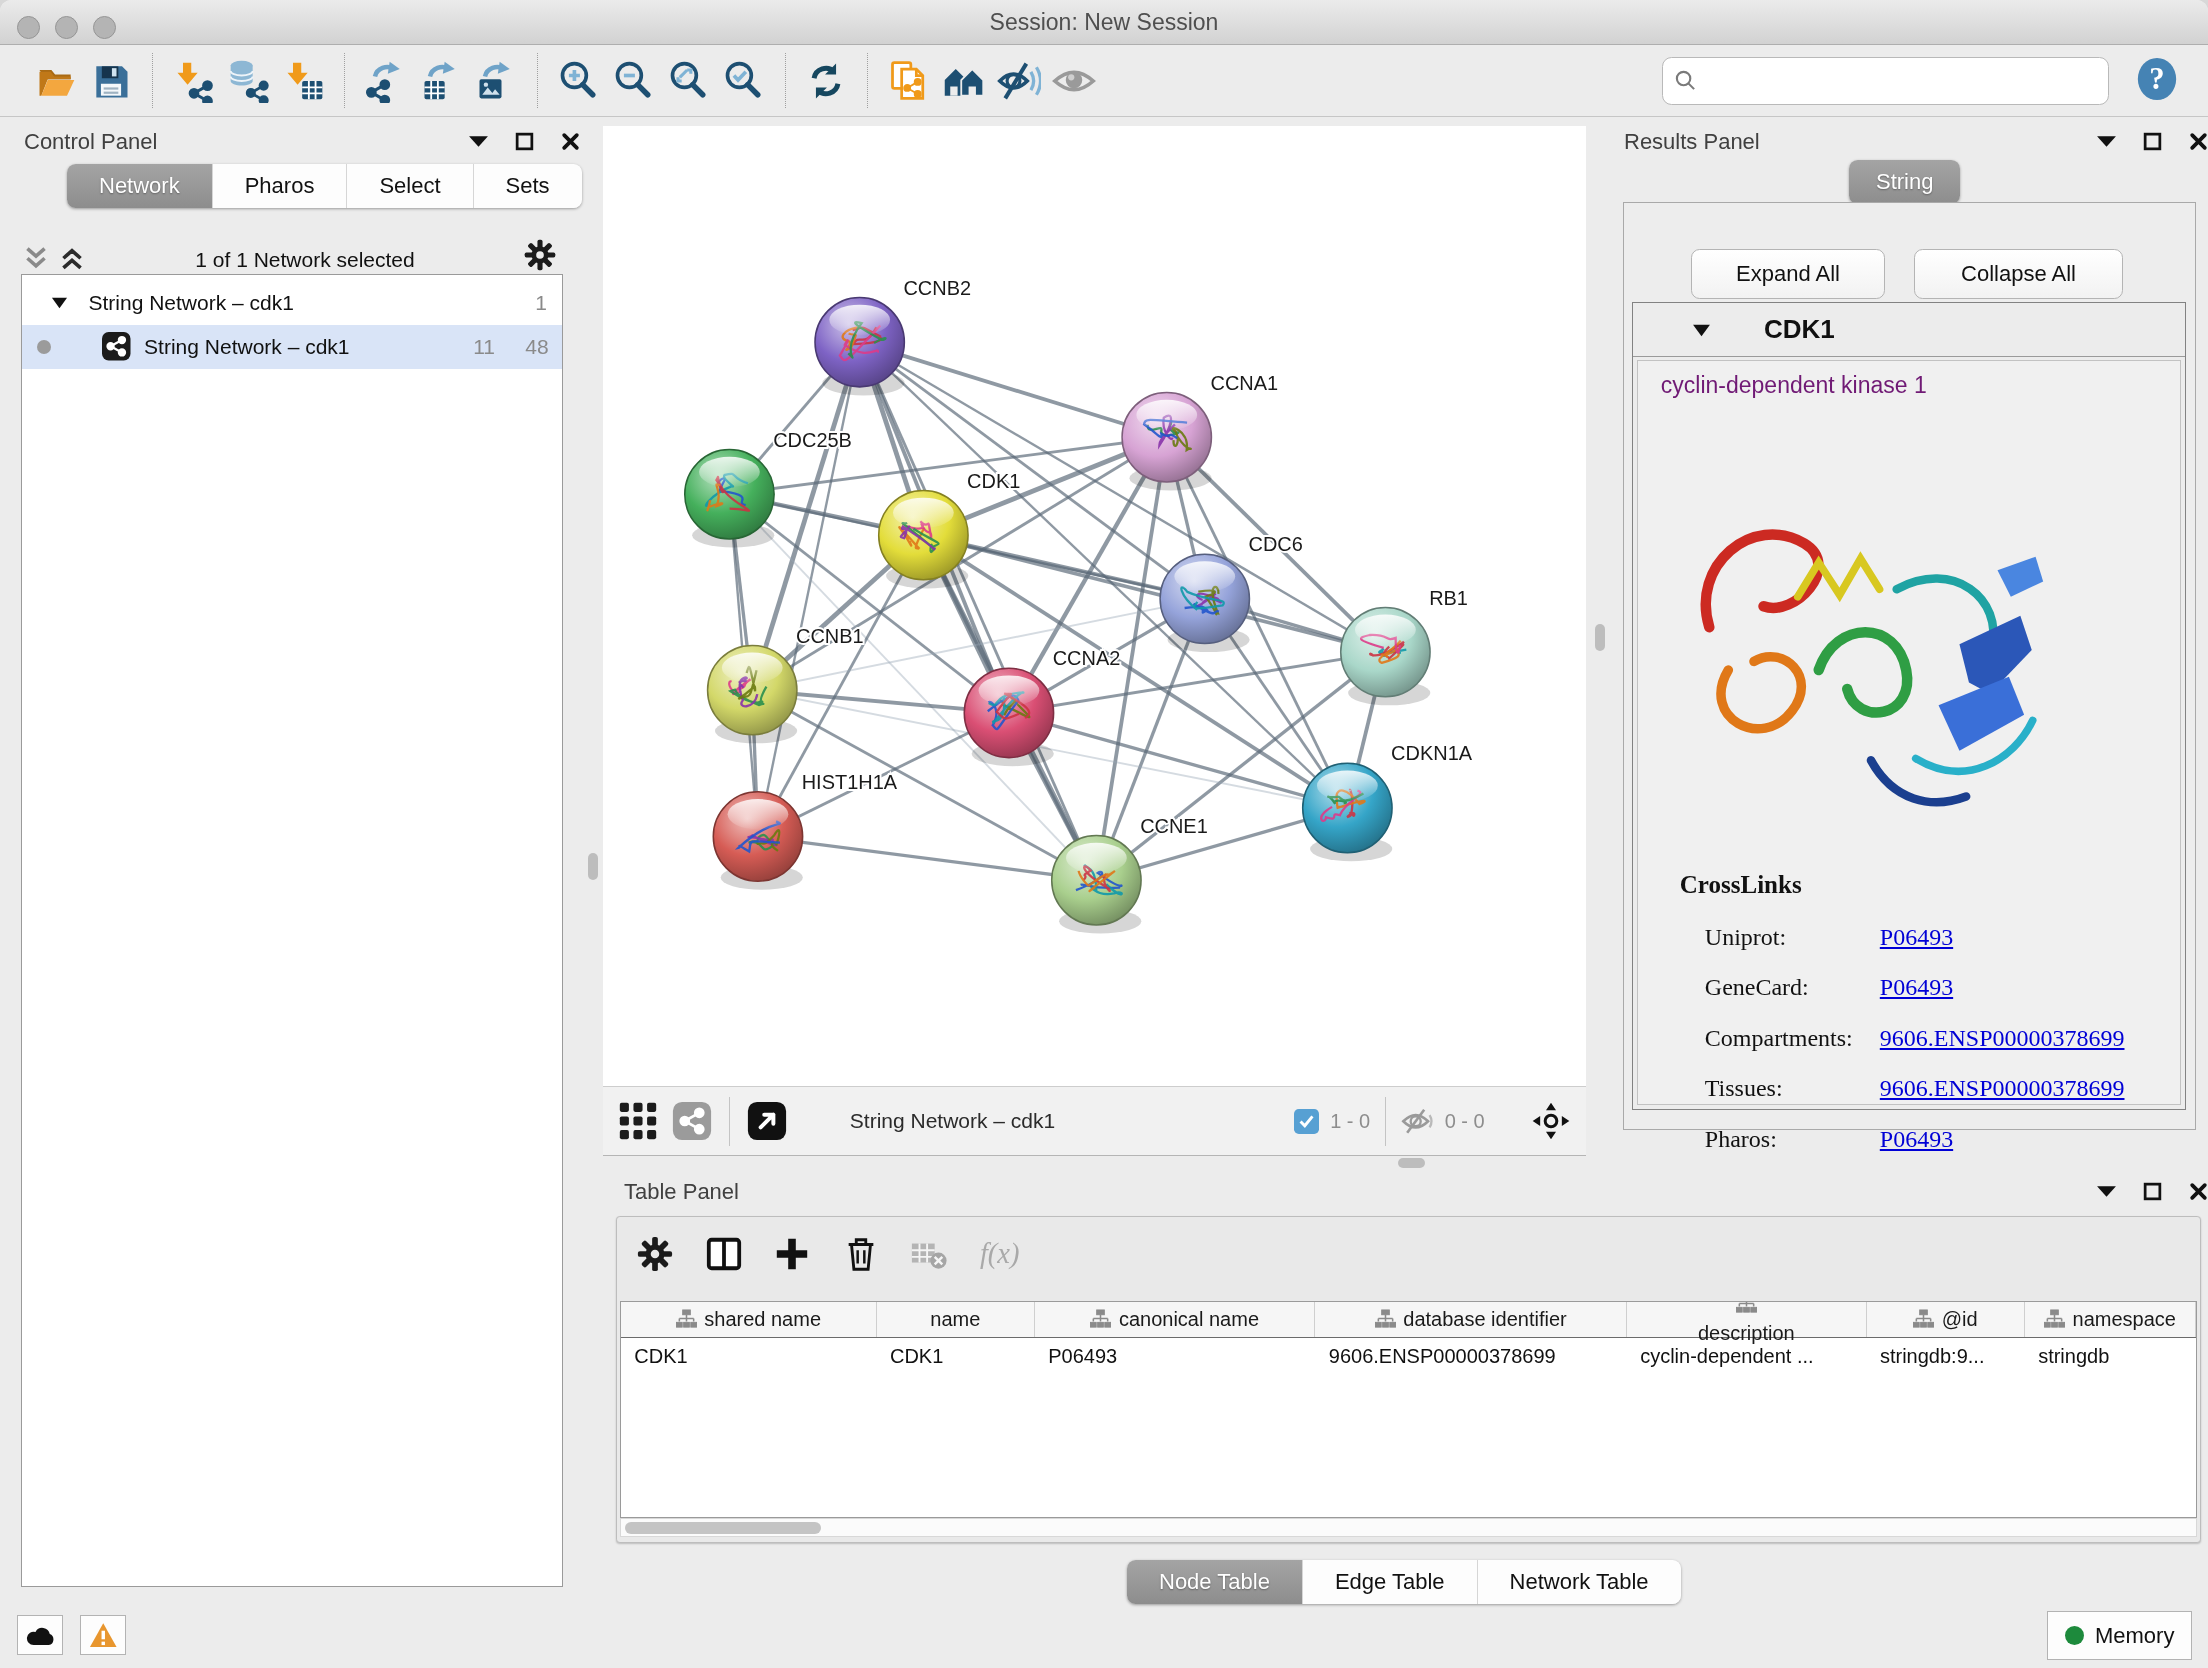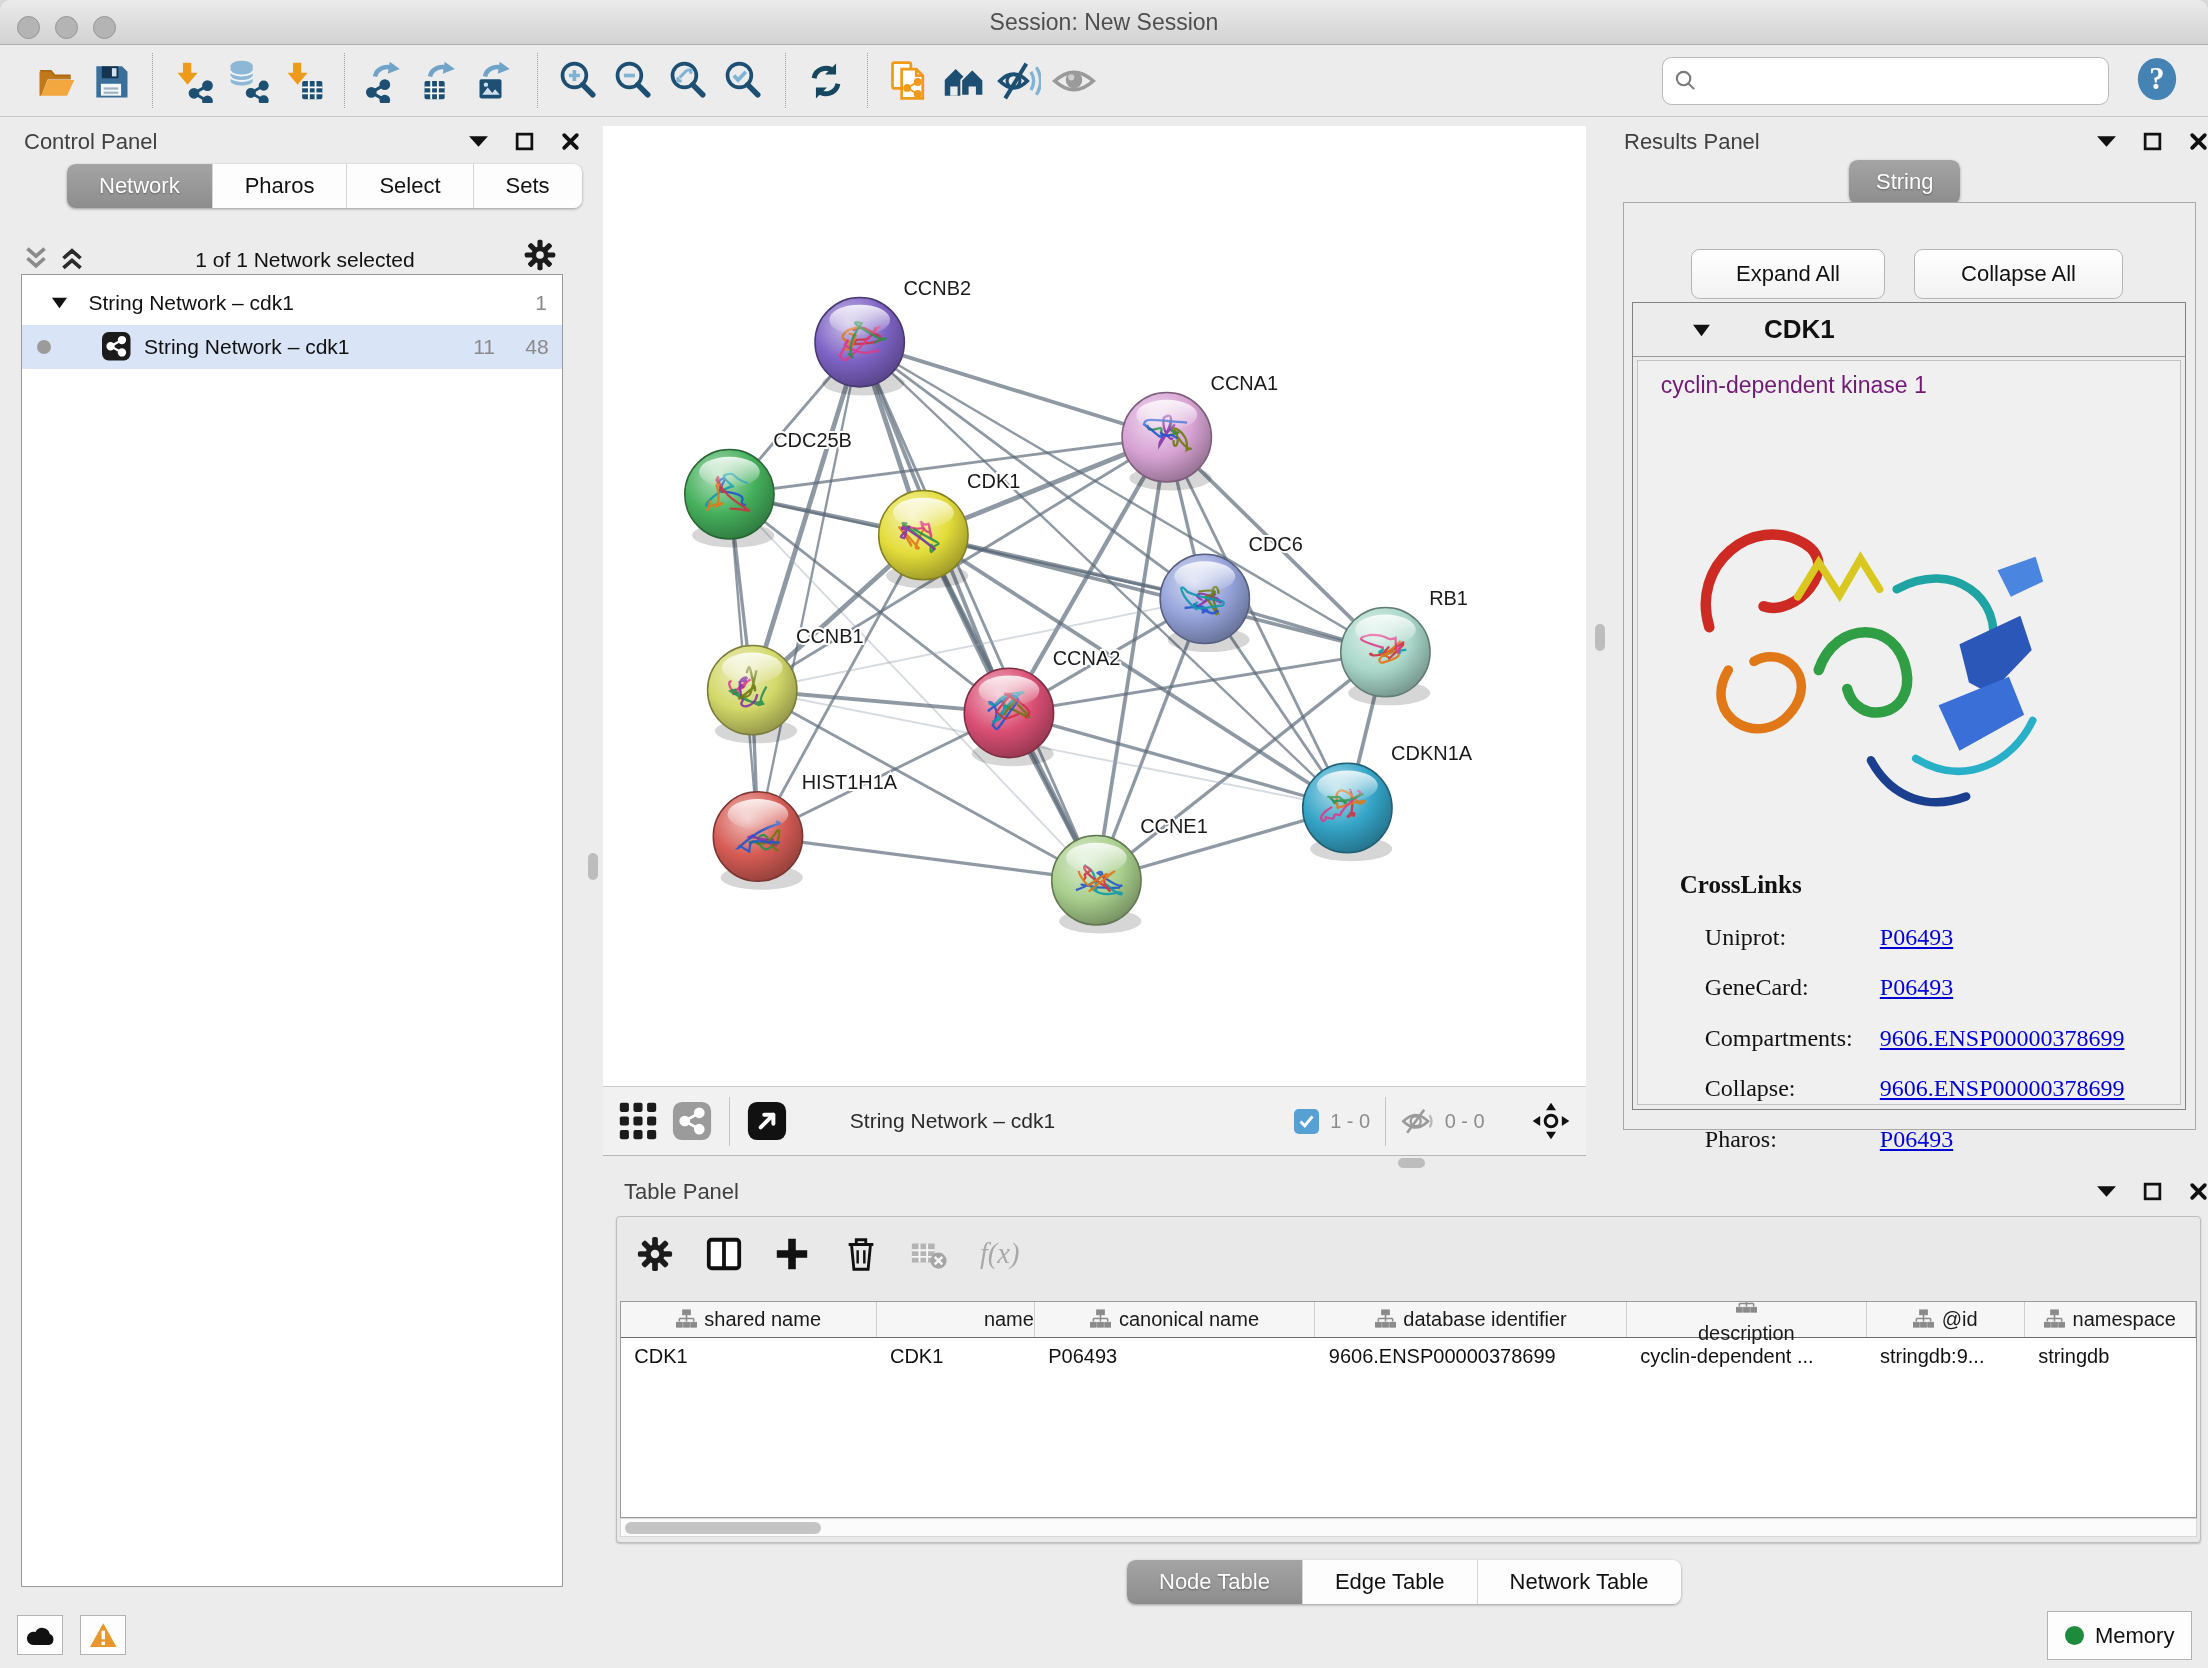--- a/index.html
+++ b/index.html
@@ -647,21 +647,21 @@
         <polygon points="338,100 378,86 386,112 352,128" fill="#4a86e0"></polygon>
       </svg>
       <div class="xl" style="position:absolute;left:42px;top:510px;font-size:25px;font-weight:bold;color:#111">CrossLinks</div>
       <div id="xlrows">
           <div class="xl xlrow" style="left: 67px; top: 563px;">Uniprot:</div>
           <div class="xl xlrow xlink" style="left: 242px; top: 563px;">P06493</div>
           <div class="xl xlrow" style="left: 67px; top: 613px;">GeneCard:</div>
           <div class="xl xlrow xlink" style="left: 242px; top: 613px;">P06493</div>
           <div class="xl xlrow" style="left: 67px; top: 664px;">Compartments:</div>
           <div class="xl xlrow xlink" style="left: 242px; top: 664px;">9606.ENSP00000378699</div>
-          <div class="xl xlrow" style="left: 67px; top: 714px;">Collapse:</div>
+          <div class="xl xlrow" style="left: 67px; top: 714px;">Tissues:</div>
           <div class="xl xlrow xlink" style="left: 242px; top: 714px;">9606.ENSP00000378699</div>
           <div class="xl xlrow" style="left: 67px; top: 765px;">Pharos:</div>
           <div class="xl xlrow xlink" style="left: 242px; top: 765px;">P06493</div>
         </div>
     </div>
   </div>
 
   <div class="phead" style="left:624px;top:1179px">Table Panel</div>
   <div class="pctl" style="left:2096px;top:1181px">
     <svg viewBox="0 0 20 18">
@@ -730,21 +730,21 @@
             <g fill="#8a8a8a" stroke="#8a8a8a">
               <rect x="7" y="1" width="8" height="5"></rect>
               <path d="M11 6v4M3.5 10h15M3.5 10v3M11 10v3M18.5 10v3" fill="none" stroke-width="1.6"></path>
               <rect x="0.5" y="14" width="6" height="5"></rect>
               <rect x="8" y="14" width="6" height="5"></rect>
               <rect x="15.5" y="14" width="6" height="5"></rect>
             </g>
           </svg>
           <span>shared name</span>
         </div>
-        <div class="th" style="width: 159px; justify-content: flex-end;">
+        <div class="th" style="width: 159px;">
           <span>name</span>
         </div>
         <div class="th" style="width: 282px;">
           <svg viewBox="0 0 22 22">
             <g fill="#8a8a8a" stroke="#8a8a8a">
               <rect x="7" y="1" width="8" height="5"></rect>
               <path d="M11 6v4M3.5 10h15M3.5 10v3M11 10v3M18.5 10v3" fill="none" stroke-width="1.6"></path>
               <rect x="0.5" y="14" width="6" height="5"></rect>
               <rect x="8" y="14" width="6" height="5"></rect>
               <rect x="15.5" y="14" width="6" height="5"></rect>

